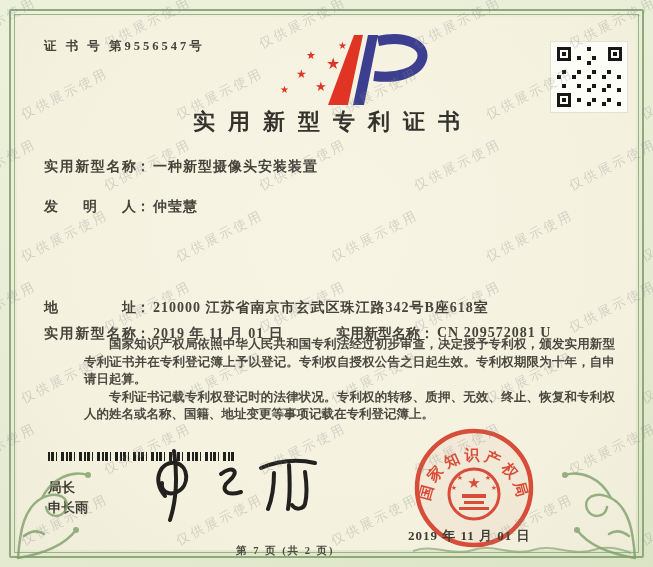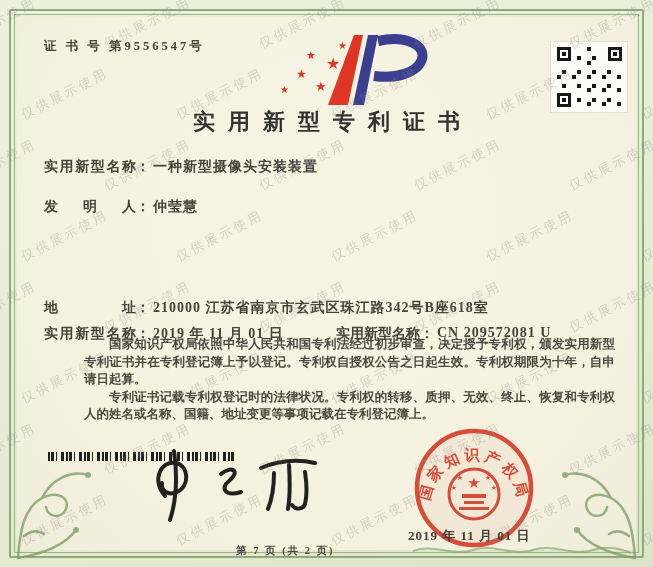--- a/index.html
+++ b/index.html
@@ -148,20 +148,24 @@
     </div>
   </div>
 
   <div class="body-text">
     <p>国家知识产权局依照中华人民共和国专利法经过初步审查，决定授予专利权，颁发实用新型专利证书并在专利登记簿上予以登记。专利权自授权公告之日起生效。专利权期限为十年，自申请日起算。</p>
     <p>专利证书记载专利权登记时的法律状况。专利权的转移、质押、无效、终止、恢复和专利权人的姓名或名称、国籍、地址变更等事项记载在专利登记簿上。</p>
   </div>
 
   <div class="barcode"></div>
 
+  <div class="signer">
+    <div>局长</div>
+    <div>申长雨</div>
+  </div>
 
   <svg class="signature" viewBox="0 0 205 82">
     <g fill="none" stroke="#22211e" stroke-width="4" stroke-linecap="round">
       <path d="M30,50 C16,34 26,14 41,17 C54,20 55,40 42,46 C33,50 26,45 27,37"></path>
       <path d="M39,5 C42,26 42,52 35,74"></path>
       <path d="M86,28 C97,19 106,25 94,35 C85,42 90,51 106,46"></path>
       <path d="M126,22 C143,15 162,13 180,17"></path>
       <path d="M139,27 C139,41 137,53 133,63"></path>
       <path d="M154,19 C155,35 155,51 153,63"></path>
       <path d="M170,26 C172,39 172,50 170,58 C168,64 160,64 157,59"></path>

